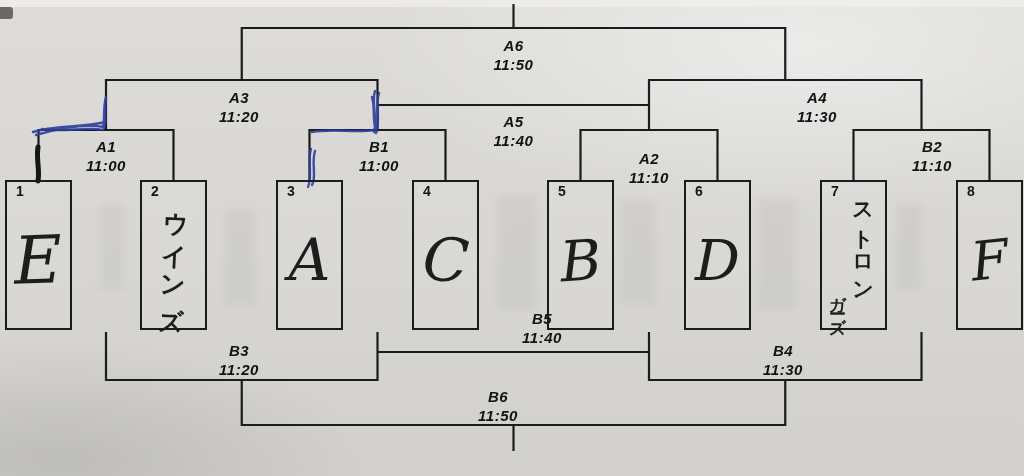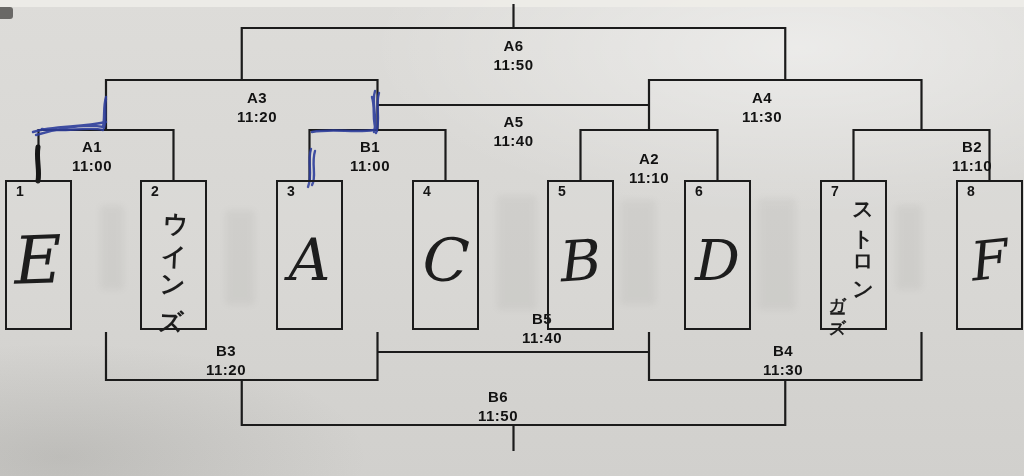--- a/index.html
+++ b/index.html
@@ -12,21 +12,21 @@
       radial-gradient(ellipse 60% 50% at 78% 10%, rgba(255,255,255,.45), rgba(255,255,255,0) 70%),
       radial-gradient(ellipse 50% 40% at 6% 96%, rgba(55,55,50,.13), rgba(0,0,0,0) 60%),
       linear-gradient(180deg,#dddcd9 0%, #d7d6d3 55%, #d1d0cd 100%);
   }
   .top-strip { position:absolute; top:0; left:0; width:100%; height:7px; background:#eeede9; opacity:.85; }
   .corner-mark { position:absolute; top:7px; left:0; width:13px; height:12px; background:#4c4b48; opacity:.8; border-radius:0 3px 3px 0; }
   .lines { position:absolute; left:0; top:0; }
   .match-label {
     position:absolute; transform:translateX(-50%); text-align:center;
     font-size:15px; font-weight:600; line-height:19px; color:#121212;
-    letter-spacing:.5px; white-space:nowrap;
+    letter-spacing:.5px; white-space:nowrap;font-style:italic;
   }
   .team-box {
     position:absolute; top:180px; width:67px; height:150px;
     border:2px solid #1b1b1b; background:rgba(255,255,255,.05);
   }
   .seed { position:absolute; top:1px; left:9px; font-size:14px; font-weight:600; color:#151515; }
   .letter {
     position:absolute; left:0; top:0; right:0; bottom:0;
     display:flex; align-items:center; justify-content:center; padding-top:10px;
     font-family:"DejaVu Serif", serif; font-style:italic; color:#1d1d1d;
@@ -89,53 +89,53 @@
       <path d="M372,97 C376,109 371,121 377,131"></path>
       <path d="M312,132 C332,128 354,133 374,130"></path>
       <path d="M311,149 C307,162 313,174 308,187"></path>
       <path d="M315,151 C311,164 317,177 312,185"></path>
     </g>
     <g fill="none" stroke="#161616" stroke-width="5" stroke-linecap="round">
       <path d="M38,147 C36,159 40,170 38,181"></path>
     </g>
   </svg>
 
-  <div class="match-label" style="left:92px;top:137px">
+  <div class="match-label" style="left:106px;top:137px">
     <div>A1</div>
     <div>11:00</div>
   </div>
-  <div class="match-label" style="left:370px;top:137px">
+  <div class="match-label" style="left:379px;top:137px">
     <div>B1</div>
     <div>11:00</div>
   </div>
   <div class="match-label" style="left:649px;top:149px">
     <div>A2</div>
     <div>11:10</div>
   </div>
-  <div class="match-label" style="left:972px;top:137px">
+  <div class="match-label" style="left:932px;top:137px">
     <div>B2</div>
     <div>11:10</div>
   </div>
-  <div class="match-label" style="left:257px;top:88px">
+  <div class="match-label" style="left:239px;top:88px">
     <div>A3</div>
     <div>11:20</div>
   </div>
-  <div class="match-label" style="left:762px;top:88px">
+  <div class="match-label" style="left:817px;top:88px">
     <div>A4</div>
     <div>11:30</div>
   </div>
   <div class="match-label" style="left:513.5px;top:112px">
     <div>A5</div>
     <div>11:40</div>
   </div>
   <div class="match-label" style="left:513.5px;top:36px">
     <div>A6</div>
     <div>11:50</div>
   </div>
-  <div class="match-label" style="left:226px;top:341px">
+  <div class="match-label" style="left:239px;top:341px">
     <div>B3</div>
     <div>11:20</div>
   </div>
   <div class="match-label" style="left:783px;top:341px">
     <div>B4</div>
     <div>11:30</div>
   </div>
   <div class="match-label" style="left:542px;top:309px">
     <div>B5</div>
     <div>11:40</div>

